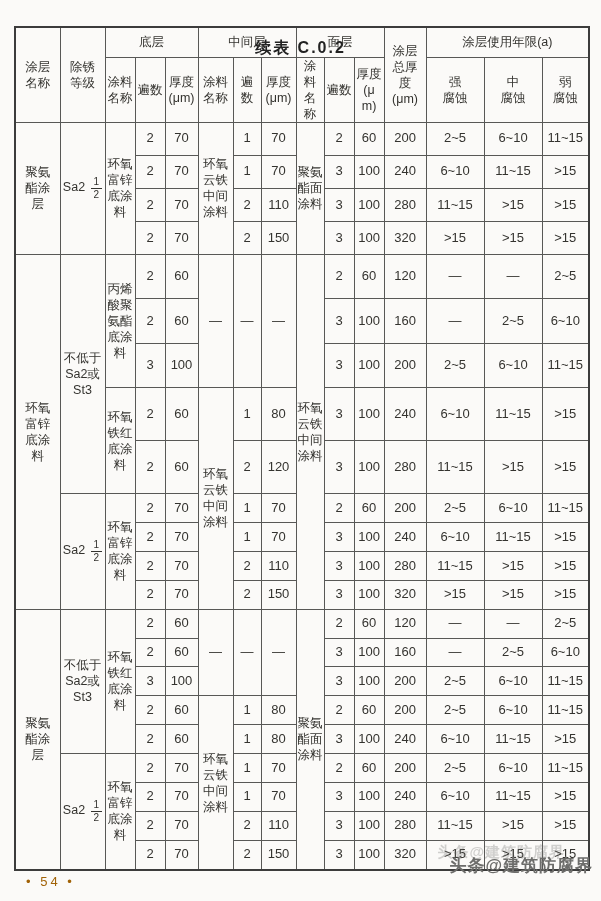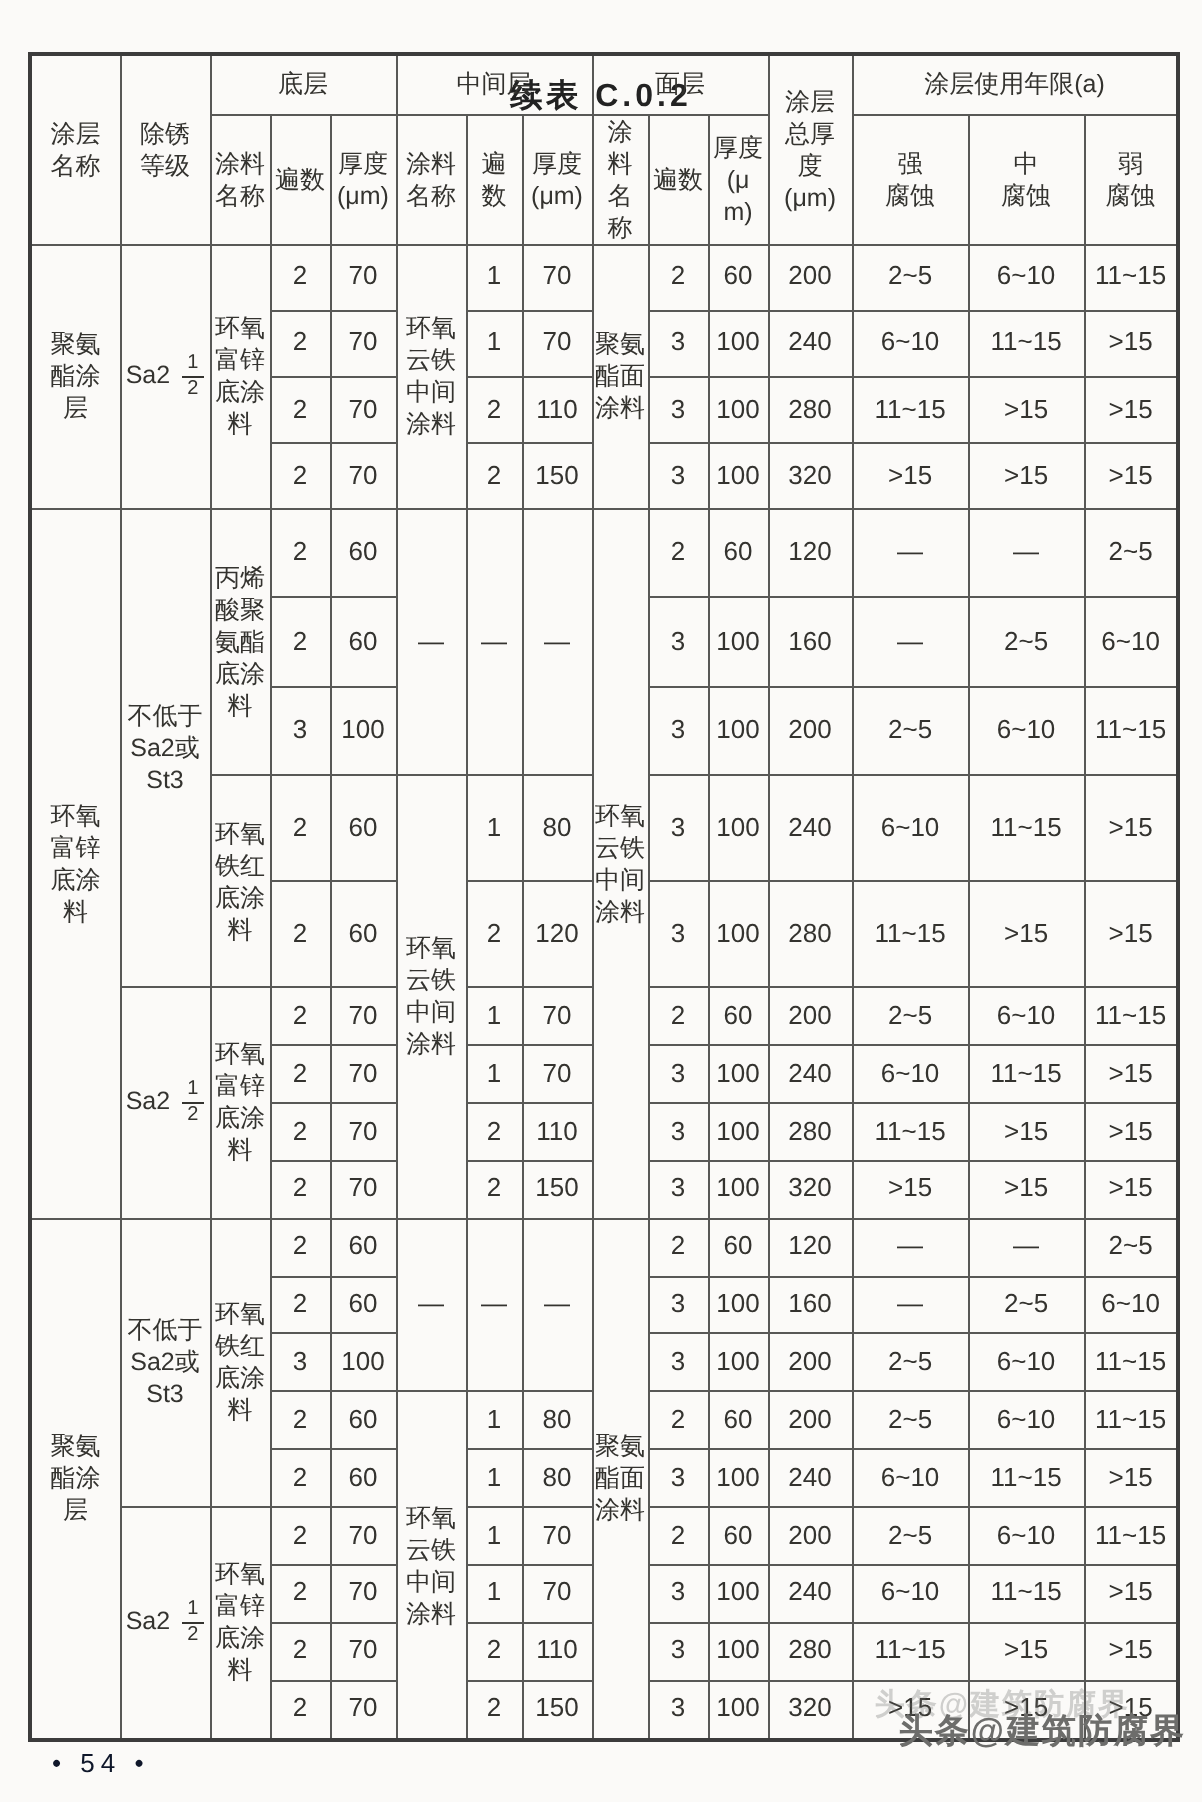--- a/index.html
+++ b/index.html
@@ -39,21 +39,21 @@
   .frac{
     display:inline-flex;flex-direction:column;
     vertical-align:middle;
     font-size:10px;line-height:1.15;
     margin-left:2px;
   }
   .frac b{font-weight:normal;border-bottom:1px solid #34332f;padding:0 3px;}
   .frac i{font-style:normal;padding:0 3px;}
   .footer{
     position:absolute;left:26px;top:874px;
-    font-size:13px;letter-spacing:3px;color:#0f172a;
+    font-size:13px;letter-spacing:3px;color:#a16207;
   }
   .wm{
     position:absolute;right:8px;top:854px;
     font-size:17px;font-weight:bold;color:#6d6d6b;
     white-space:nowrap;
   }
   .wm .wm-ghost{
     position:absolute;left:-12px;top:-11px;
     opacity:0.3;font-size:15px;letter-spacing:1px;
   }

